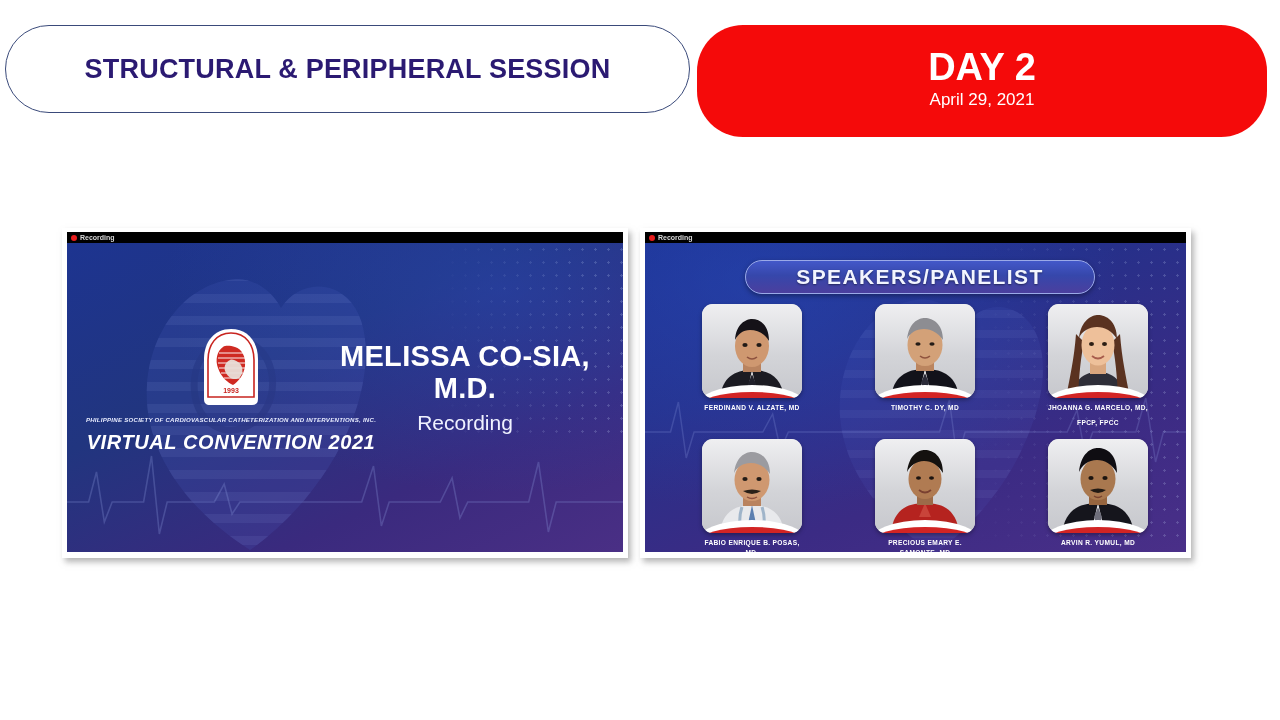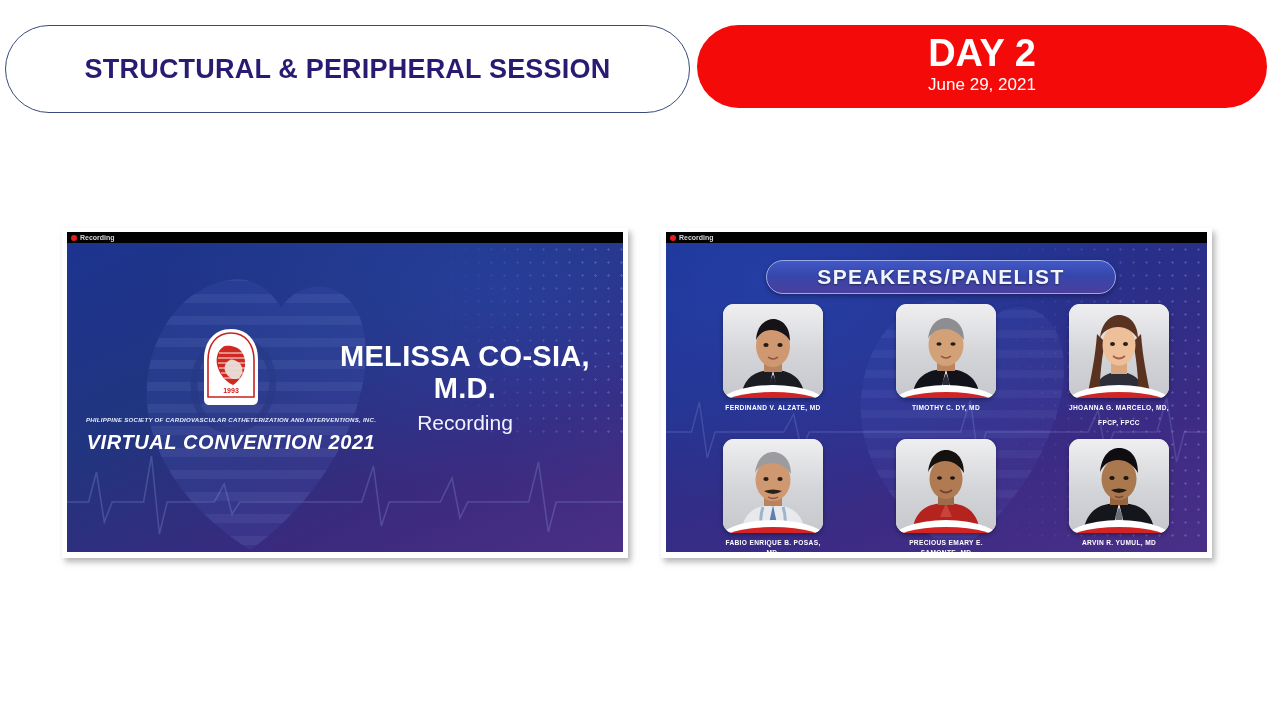--- a/index.html
+++ b/index.html
@@ -13,21 +13,21 @@
   .session-pill{
     position:absolute;left:5px;top:25px;width:685px;height:88px;
     border:1.6px solid #3a4a7a;border-radius:46px;background:#ffffff;
     display:flex;align-items:center;justify-content:center;box-sizing:border-box;
   }
   .session-pill span{
     font-size:27px;font-weight:bold;color:#2b1a72;letter-spacing:.2px;
     white-space:nowrap;
   }
   .day-pill{
-    position:absolute;left:697px;top:25px;width:570px;height:83px;
+    position:absolute;left:697px;top:25px;width:570px;height:112px;
     border-radius:46px;background:#f50a0a;
     display:flex;flex-direction:column;align-items:center;justify-content:center;
     box-sizing:border-box;padding-bottom:2px;
   }
   .day-pill .day-main{font-size:38px;font-weight:bold;color:#ffffff;line-height:1.05;}
   .day-pill .day-sub{font-size:17px;color:#ffffff;line-height:1.35;margin-top:1px;}
 
   
   .slide-frame{
     position:absolute;background:#ffffff;padding:4px 5px 6px 5px;
@@ -70,21 +70,21 @@
   .conv-line{
     color:#ffffff;font-size:20px;font-weight:bold;font-style:italic;
     letter-spacing:.6px;margin-top:8px;white-space:nowrap;
   }
 
   .nameblock{position:absolute;right:8px;top:108px;width:300px;text-align:center;}
   .nameblock .nm{color:#ffffff;font-size:29px;font-weight:bold;line-height:1.12;letter-spacing:.3px;}
   .nameblock .role{color:#f0f2ff;font-size:21px;line-height:1.3;margin-top:4px;}
 
   
-  #slideB{left:661px;top:228px;width:551px;height:330px;}
+  #slideB{left:640px;top:228px;width:551px;height:330px;}
   .slideB-bg{
     position:absolute;inset:0;
     background:
       radial-gradient(ellipse at 20% 15%, rgba(40,80,195,.45) 0%, rgba(40,80,195,0) 60%),
       linear-gradient(160deg,#1c2f8e 0%,#26308a 35%,#3b2b84 70%,#4a2f88 100%);
   }
   .dotgrid-b{
     position:absolute;right:0;top:11px;width:210px;height:300px;opacity:.20;
     background-image:radial-gradient(#cfe0ff 1.1px, transparent 1.2px);
     background-size:13px 13px;
@@ -133,21 +133,21 @@
 <body>
 
 <div class="stage">
 
   <div class="session-pill">
     <span>STRUCTURAL &amp; PERIPHERAL SESSION</span>
   </div>
 
   <div class="day-pill">
     <div class="day-main">DAY 2</div>
-    <div class="day-sub">June 29, 2021</div>
+    <div class="day-sub">April 29, 2021</div>
   </div>
 
   <div class="slide-frame" id="slideA">
     <div class="slide-inner">
       <div class="slideA-bg"></div>
       <div class="dotgrid"></div>
 
       <svg class="heart-wm" viewBox="0 0 250 310">
         <defs>
           <clipPath id="hclipA">

